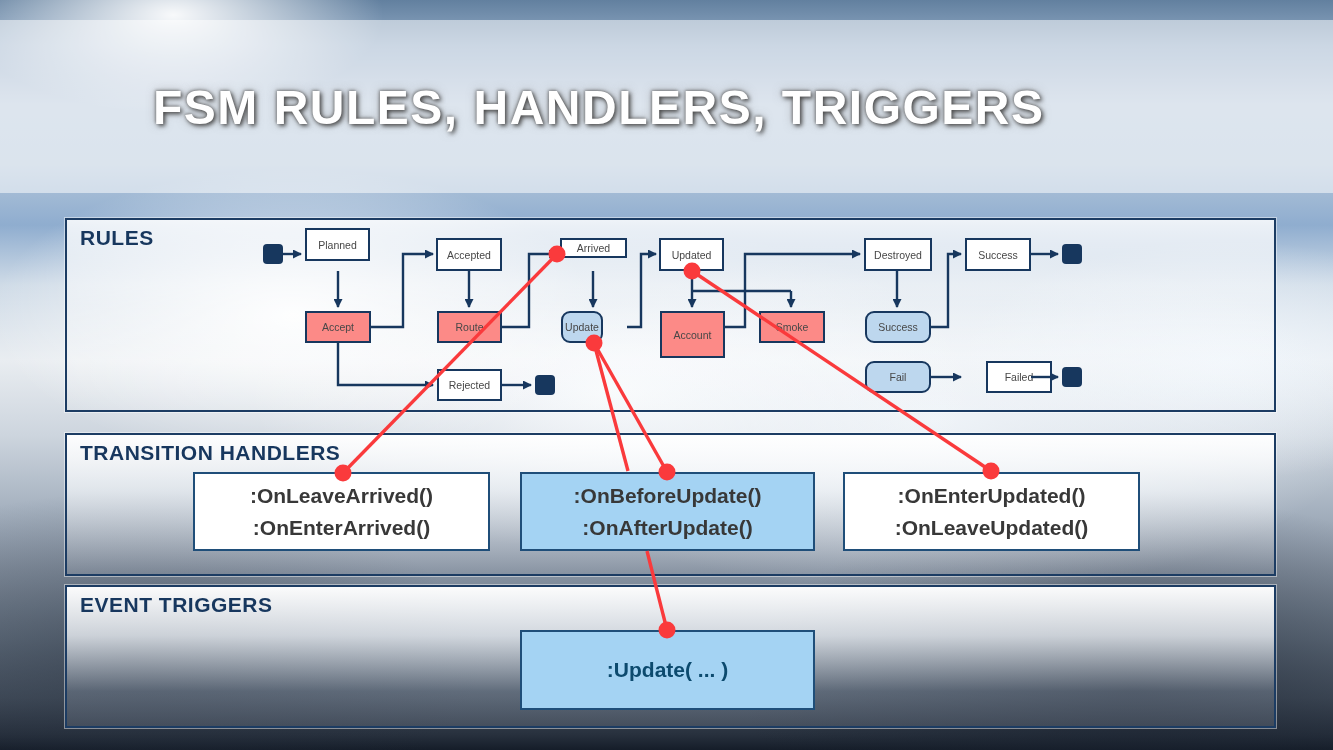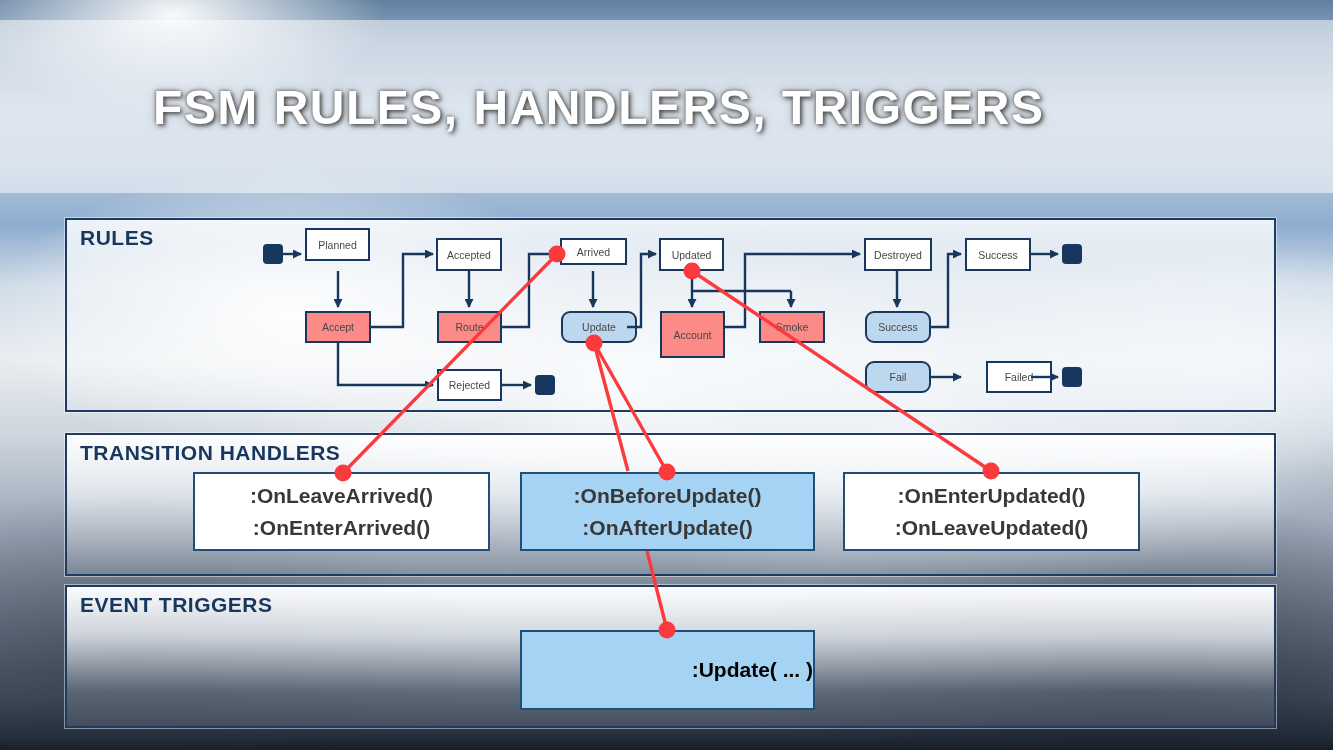--- a/index.html
+++ b/index.html
@@ -36,21 +36,21 @@
   .node{position:absolute;display:flex;align-items:center;justify-content:center;
     box-sizing:border-box;font-size:10.5px;color:#474747;background:#fff;
     border:2px solid #17375E;z-index:3;}
   .node.action{background:#fc8a87;}
   .node.soft{background:#bdd7ee;border-radius:9px;}
   .endpoint{position:absolute;width:20px;height:20px;background:#17375E;border-radius:4px;z-index:3;}
   .callout{position:absolute;box-sizing:border-box;display:flex;flex-direction:column;
     align-items:center;justify-content:center;background:#fff;border:2px solid #1F4E79;
     font-size:21px;font-weight:bold;color:#383838;line-height:1.5;z-index:3;}
   .callout.blue{background:#a4d3f3;}
-  .callout.navy-text{color:#000000;align-items:flex-end;}
+  .callout.navy-text{color:#0c4a6e;}
   .overlay{position:absolute;left:0;top:0;z-index:5;pointer-events:none;}
 </style>
 </head>
 <body>
 
 <div class="slide">
 
   <div class="title-band"></div>
   <h1 class="slide-title">FSM RULES, HANDLERS, TRIGGERS</h1>
 
@@ -64,33 +64,33 @@
     <div class="panel-header">EVENT TRIGGERS</div>
   </section>
 
   <div class="endpoint" style="left:263px;top:244px"></div>
   <div class="endpoint" style="left:1062px;top:244px"></div>
   <div class="endpoint" style="left:1062px;top:367px"></div>
   <div class="endpoint" style="left:535px;top:375px"></div>
 
   <div class="node" style="left:305px;top:228px;width:65px;height:33px">Planned</div>
   <div class="node" style="left:436px;top:238px;width:66px;height:33px">Accepted</div>
-  <div class="node" style="left:560px;top:238px;width:67px;height:27px">Arrived</div>
+  <div class="node" style="left:560px;top:238px;width:67px;height:20px">Arrived</div>
   <div class="node" style="left:659px;top:238px;width:65px;height:33px">Updated</div>
   <div class="node" style="left:864px;top:238px;width:68px;height:33px">Destroyed</div>
   <div class="node" style="left:965px;top:238px;width:66px;height:33px">Success</div>
   <div class="node" style="left:986px;top:361px;width:66px;height:32px">Failed</div>
   <div class="node" style="left:437px;top:369px;width:65px;height:32px">Rejected</div>
 
   <div class="node action" style="left:305px;top:311px;width:66px;height:32px">Accept</div>
   <div class="node action" style="left:437px;top:311px;width:65px;height:32px">Route</div>
   <div class="node action" style="left:660px;top:311px;width:65px;height:47px">Account</div>
   <div class="node action" style="left:759px;top:311px;width:66px;height:32px">Smoke</div>
 
-  <div class="node soft" style="left:561px;top:311px;width:76px;height:32px">Update</div>
+  <div class="node soft" style="left:561px;top:311px;width:42px;height:32px">Update</div>
   <div class="node soft" style="left:865px;top:311px;width:66px;height:32px">Success</div>
   <div class="node soft" style="left:865px;top:361px;width:66px;height:32px">Fail</div>
 
   <div class="callout" style="left:193px;top:472px;width:297px;height:79px">
     <div>:OnLeaveArrived()</div>
     <div>:OnEnterArrived()</div>
   </div>
   <div class="callout blue" style="left:520px;top:472px;width:295px;height:79px">
     <div>:OnBeforeUpdate()</div>
     <div>:OnAfterUpdate()</div>

